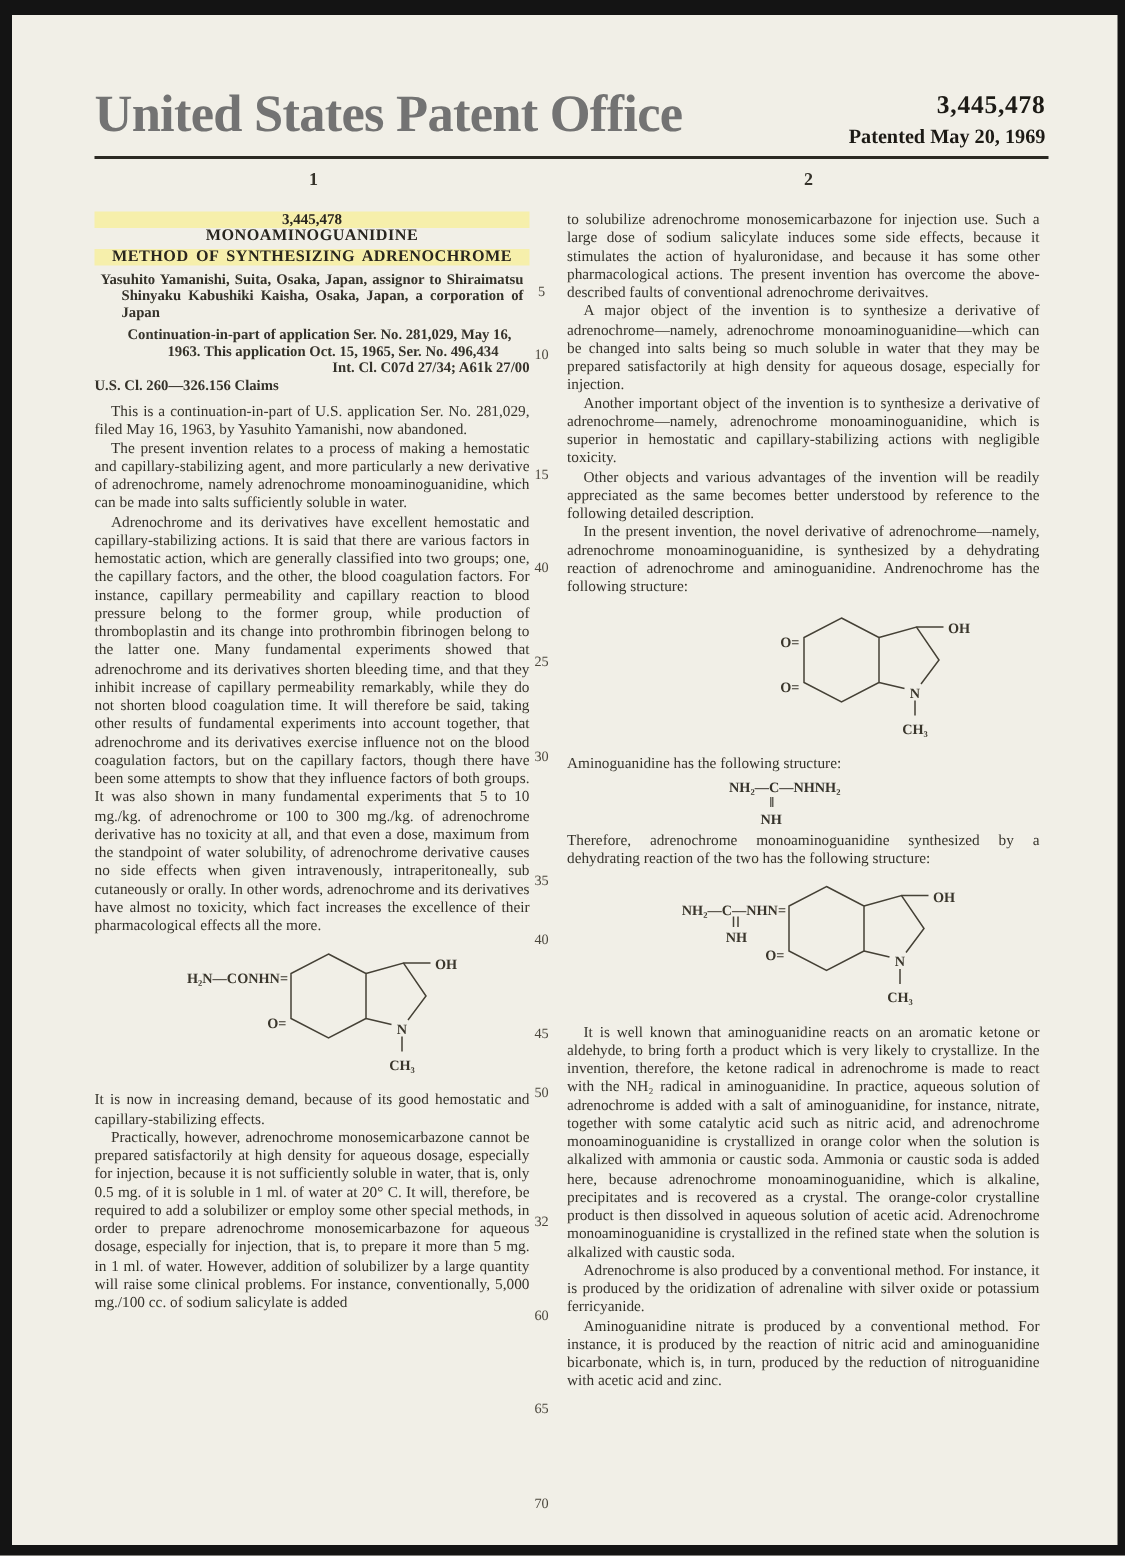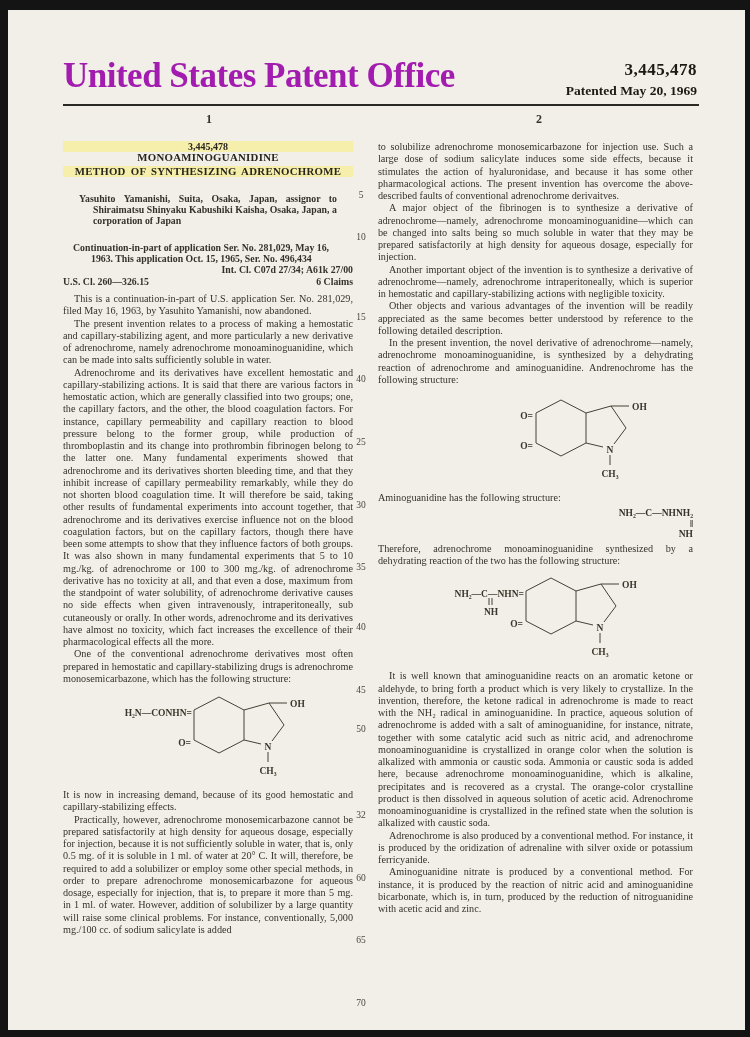--- a/index.html
+++ b/index.html
@@ -8,21 +8,21 @@
     background:#141414;
     font-family:"Liberation Serif", serif;
   }
   .page{
     position:absolute;left:8px;top:10px;width:737px;height:1020px;
     background:#f1efe7;color:#35322a;
   }
   
   .office-name{
     position:absolute;left:55px;top:46px;
-    font-size:35px;font-weight:bold;color:#a21caf;letter-spacing:-0.5px;
+    font-size:35px;font-weight:bold;color:#737373;letter-spacing:-0.5px;
     white-space:nowrap;
   }
   .header-right{
     position:absolute;right:48px;top:50px;text-align:right;color:#1c1a15;
   }
   .patent-number{font-size:17px;font-weight:bold;letter-spacing:0.5px;}
   .patent-date{font-size:13.5px;font-weight:bold;margin-top:3px;}
   .head-rule{
     position:absolute;left:55px;right:46px;top:94px;height:2px;background:#2b2923;
   }
@@ -35,35 +35,35 @@
   .col-right{left:370px;width:315px;}
   .p{margin:0;text-indent:11px;}
   .p0{margin:0;text-indent:0;}
   
   .tblock{text-align:center;font-weight:bold;color:#28251e;}
   .t-num{font-size:10px;line-height:11px;}
   .t-line1{font-size:10.8px;line-height:11.5px;letter-spacing:0.3px;word-spacing:2px;}
   .t-line2{font-size:10.8px;line-height:11.5px;letter-spacing:0.3px;margin-bottom:2px;}
   .hl{background:#f6efab;}
   .inventor{font-weight:bold;text-align:justify;font-size:9.8px;line-height:11px;
-    padding-left:14px;text-indent:-14px;margin:16px;}
-  .contin{font-weight:bold;text-align:left;font-size:9.8px;line-height:11px;
+    padding-left:14px;text-indent:-14px;margin:4px;}
+  .contin{font-weight:bold;text-align:center;font-size:9.8px;line-height:11px;
     padding-left:28px;text-indent:-18px;margin:0;}
   .intcl{font-weight:bold;text-align:right;font-size:9.8px;line-height:12px;margin:0;}
-  .uscl-row{display:flex;justify-content:space-between;font-weight:bold;font-size:9.8px;
+  .uscl-row{display:flex;font-weight:bold;font-size:9.8px;
     line-height:12px;margin:0 0 5px 0;}
   
   .lineno{position:absolute;left:342px;width:22px;text-align:center;
     font-size:9.5px;color:#4a463c;}
   .fig svg{display:block;}
   .chem-text{font-family:"Liberation Serif",serif;font-size:9.5px;font-weight:bold;fill:#3a362c;}
   .bond{stroke:#454136;stroke-width:1;fill:none;}
   
   .formula{margin:4px 0 3px 108px;font-size:9.5px;font-weight:bold;line-height:10.5px;
-    text-align:right;text-indent:0;}
+    text-align:left;text-indent:0;}
   .formula .f2{margin-left:27px;}
   .formula .f3{margin-left:21px;}
 </style>
 </head>
 <body>
 
 <div class="page">
 
   <div class="office-name">United States Patent Office</div>
   <div class="header-right">
@@ -73,21 +73,21 @@
   <div class="head-rule"></div>
   <div class="colnum colnum-1">1</div>
   <div class="colnum colnum-2">2</div>
 
   <div class="lineno" style="top:180px">5</div>
   <div class="lineno" style="top:222px">10</div>
   <div class="lineno" style="top:302px">15</div>
   <div class="lineno" style="top:364px">40</div>
   <div class="lineno" style="top:427px">25</div>
   <div class="lineno" style="top:490px">30</div>
-  <div class="lineno" style="top:552px">35</div>
+  <div class="lineno" style="top:573px">35</div>
   <div class="lineno" style="top:612px">40</div>
   <div class="lineno" style="top:675px">45</div>
   <div class="lineno" style="top:714px">50</div>
   <div class="lineno" style="top:800px">32</div>
   <div class="lineno" style="top:863px">60</div>
   <div class="lineno" style="top:925px">65</div>
   <div class="lineno" style="top:988px">70</div>
 
   <div class="col col-left">
     <div class="tblock t-num hl">3,445,478</div>
@@ -97,21 +97,20 @@
     <p class="contin">Continuation-in-part of application Ser. No. 281,029, May 16, 1963. This application Oct. 15, 1965, Ser. No. 496,434</p>
     <p class="intcl">Int. Cl. C07d 27/34; A61k 27/00</p>
     <div class="uscl-row">
       <span>U.S. Cl. 260—326.15</span>
       <span>6 Claims</span>
     </div>
 
     <p class="p">This is a continuation-in-part of U.S. application Ser. No. 281,029, filed May 16, 1963, by Yasuhito Yamanishi, now abandoned.</p>
     <p class="p">The present invention relates to a process of making a hemostatic and capillary-stabilizing agent, and more particularly a new derivative of adrenochrome, namely adrenochrome monoaminoguanidine, which can be made into salts sufficiently soluble in water.</p>
     <p class="p">Adrenochrome and its derivatives have excellent hemostatic and capillary-stabilizing actions. It is said that there are various factors in hemostatic action, which are generally classified into two groups; one, the capillary factors, and the other, the blood coagulation factors. For instance, capillary permeability and capillary reaction to blood pressure belong to the former group, while production of thromboplastin and its change into prothrombin fibrinogen belong to the latter one. Many fundamental experiments showed that adrenochrome and its derivatives shorten bleeding time, and that they inhibit increase of capillary permeability remarkably, while they do not shorten blood coagulation time. It will therefore be said, taking other results of fundamental experiments into account together, that adrenochrome and its derivatives exercise influence not on the blood coagulation factors, but on the capillary factors, though there have been some attempts to show that they influence factors of both groups. It was also shown in many fundamental experiments that 5 to 10 mg./kg. of adrenochrome or 100 to 300 mg./kg. of adrenochrome derivative has no toxicity at all, and that even a dose, maximum from the standpoint of water solubility, of adrenochrome derivative causes no side effects when given intravenously, intraperitoneally, sub cutaneously or orally. In other words, adrenochrome and its derivatives have almost no toxicity, which fact increases the excellence of their pharmacological effects all the more.</p>
-    <p class="p">One of the conventional adrenochrome derivatives most often prepared in hemostatic and capillary-stabilizing drugs is adrenochrome monosemicarbazone, which has the following structure:</p>
 
     <div class="fig" style="margin:6px 0 2px 28px;">
       <svg width="250" height="96" viewBox="0 0 250 96">
         <polygon class="bond" points="128,6 153,19 153,49 128,62 103,49 103,19"></polygon>
         <polyline class="bond" points="153,19 178,12 193,34 181,50"></polyline>
         <polyline class="bond" points="153,49 170,53"></polyline>
         <line class="bond" x1="178" y1="12" x2="196" y2="12"></line>
         <line class="bond" x1="177" y1="61" x2="177" y2="71"></line>
         <text class="chem-text" x="101" y="25" text-anchor="end">H₂N—CONHN=</text>
         <text class="chem-text" x="100" y="55" text-anchor="end">O=</text>
@@ -120,22 +119,22 @@
         <text class="chem-text" x="177" y="83" text-anchor="middle">CH₃</text>
       </svg>
     </div>
 
     <p class="p0">It is now in increasing demand, because of its good hemostatic and capillary-stabilizing effects.</p>
     <p class="p">Practically, however, adrenochrome monosemicarbazone cannot be prepared satisfactorily at high density for aqueous dosage, especially for injection, because it is not sufficiently soluble in water, that is, only 0.5 mg. of it is soluble in 1 ml. of water at 20° C. It will, therefore, be required to add a solubilizer or employ some other special methods, in order to prepare adrenochrome monosemicarbazone for aqueous dosage, especially for injection, that is, to prepare it more than 5 mg. in 1 ml. of water. However, addition of solubilizer by a large quantity will raise some clinical problems. For instance, conventionally, 5,000 mg./100 cc. of sodium salicylate is added</p>
   </div>
 
   <div class="col col-right">
     <p class="p0">to solubilize adrenochrome monosemicarbazone for injection use. Such a large dose of sodium salicylate induces some side effects, because it stimulates the action of hyaluronidase, and because it has some other pharmacological actions. The present invention has overcome the above-described faults of conventional adrenochrome derivaitves.</p>
-    <p class="p">A major object of the fibrinogen is to synthesize a derivative of adrenochrome—namely, adrenochrome monoaminoguanidine—which can be changed into salts being so much soluble in water that they may be prepared satisfactorily at high density for aqueous dosage, especially for injection.</p>
-    <p class="p">Another important object of the invention is to synthesize a derivative of adrenochrome—namely, adrenochrome intraperitoneally, which is superior in hemostatic and capillary-stabilizing actions with negligible toxicity.</p>
+    <p class="p">A major object of the invention is to synthesize a derivative of adrenochrome—namely, adrenochrome monoaminoguanidine—which can be changed into salts being so much soluble in water that they may be prepared satisfactorily at high density for aqueous dosage, especially for injection.</p>
+    <p class="p">Another important object of the invention is to synthesize a derivative of adrenochrome—namely, adrenochrome monoaminoguanidine, which is superior in hemostatic and capillary-stabilizing actions with negligible toxicity.</p>
     <p class="p">Other objects and various advantages of the invention will be readily appreciated as the same becomes better understood by reference to the following detailed description.</p>
     <p class="p">In the present invention, the novel derivative of adrenochrome—namely, adrenochrome monoaminoguanidine, is synthesized by a dehydrating reaction of adrenochrome and aminoguanidine. Andrenochrome has the following structure:</p>
 
     <div class="fig" style="margin:8px 0 2px 55px;">
       <svg width="250" height="96" viewBox="0 0 250 96">
         <polygon class="bond" points="128,6 153,19 153,49 128,62 103,49 103,19"></polygon>
         <polyline class="bond" points="153,19 178,12 193,34 181,50"></polyline>
         <polyline class="bond" points="153,49 170,53"></polyline>
         <line class="bond" x1="178" y1="12" x2="196" y2="12"></line>
         <line class="bond" x1="177" y1="61" x2="177" y2="71"></line>

